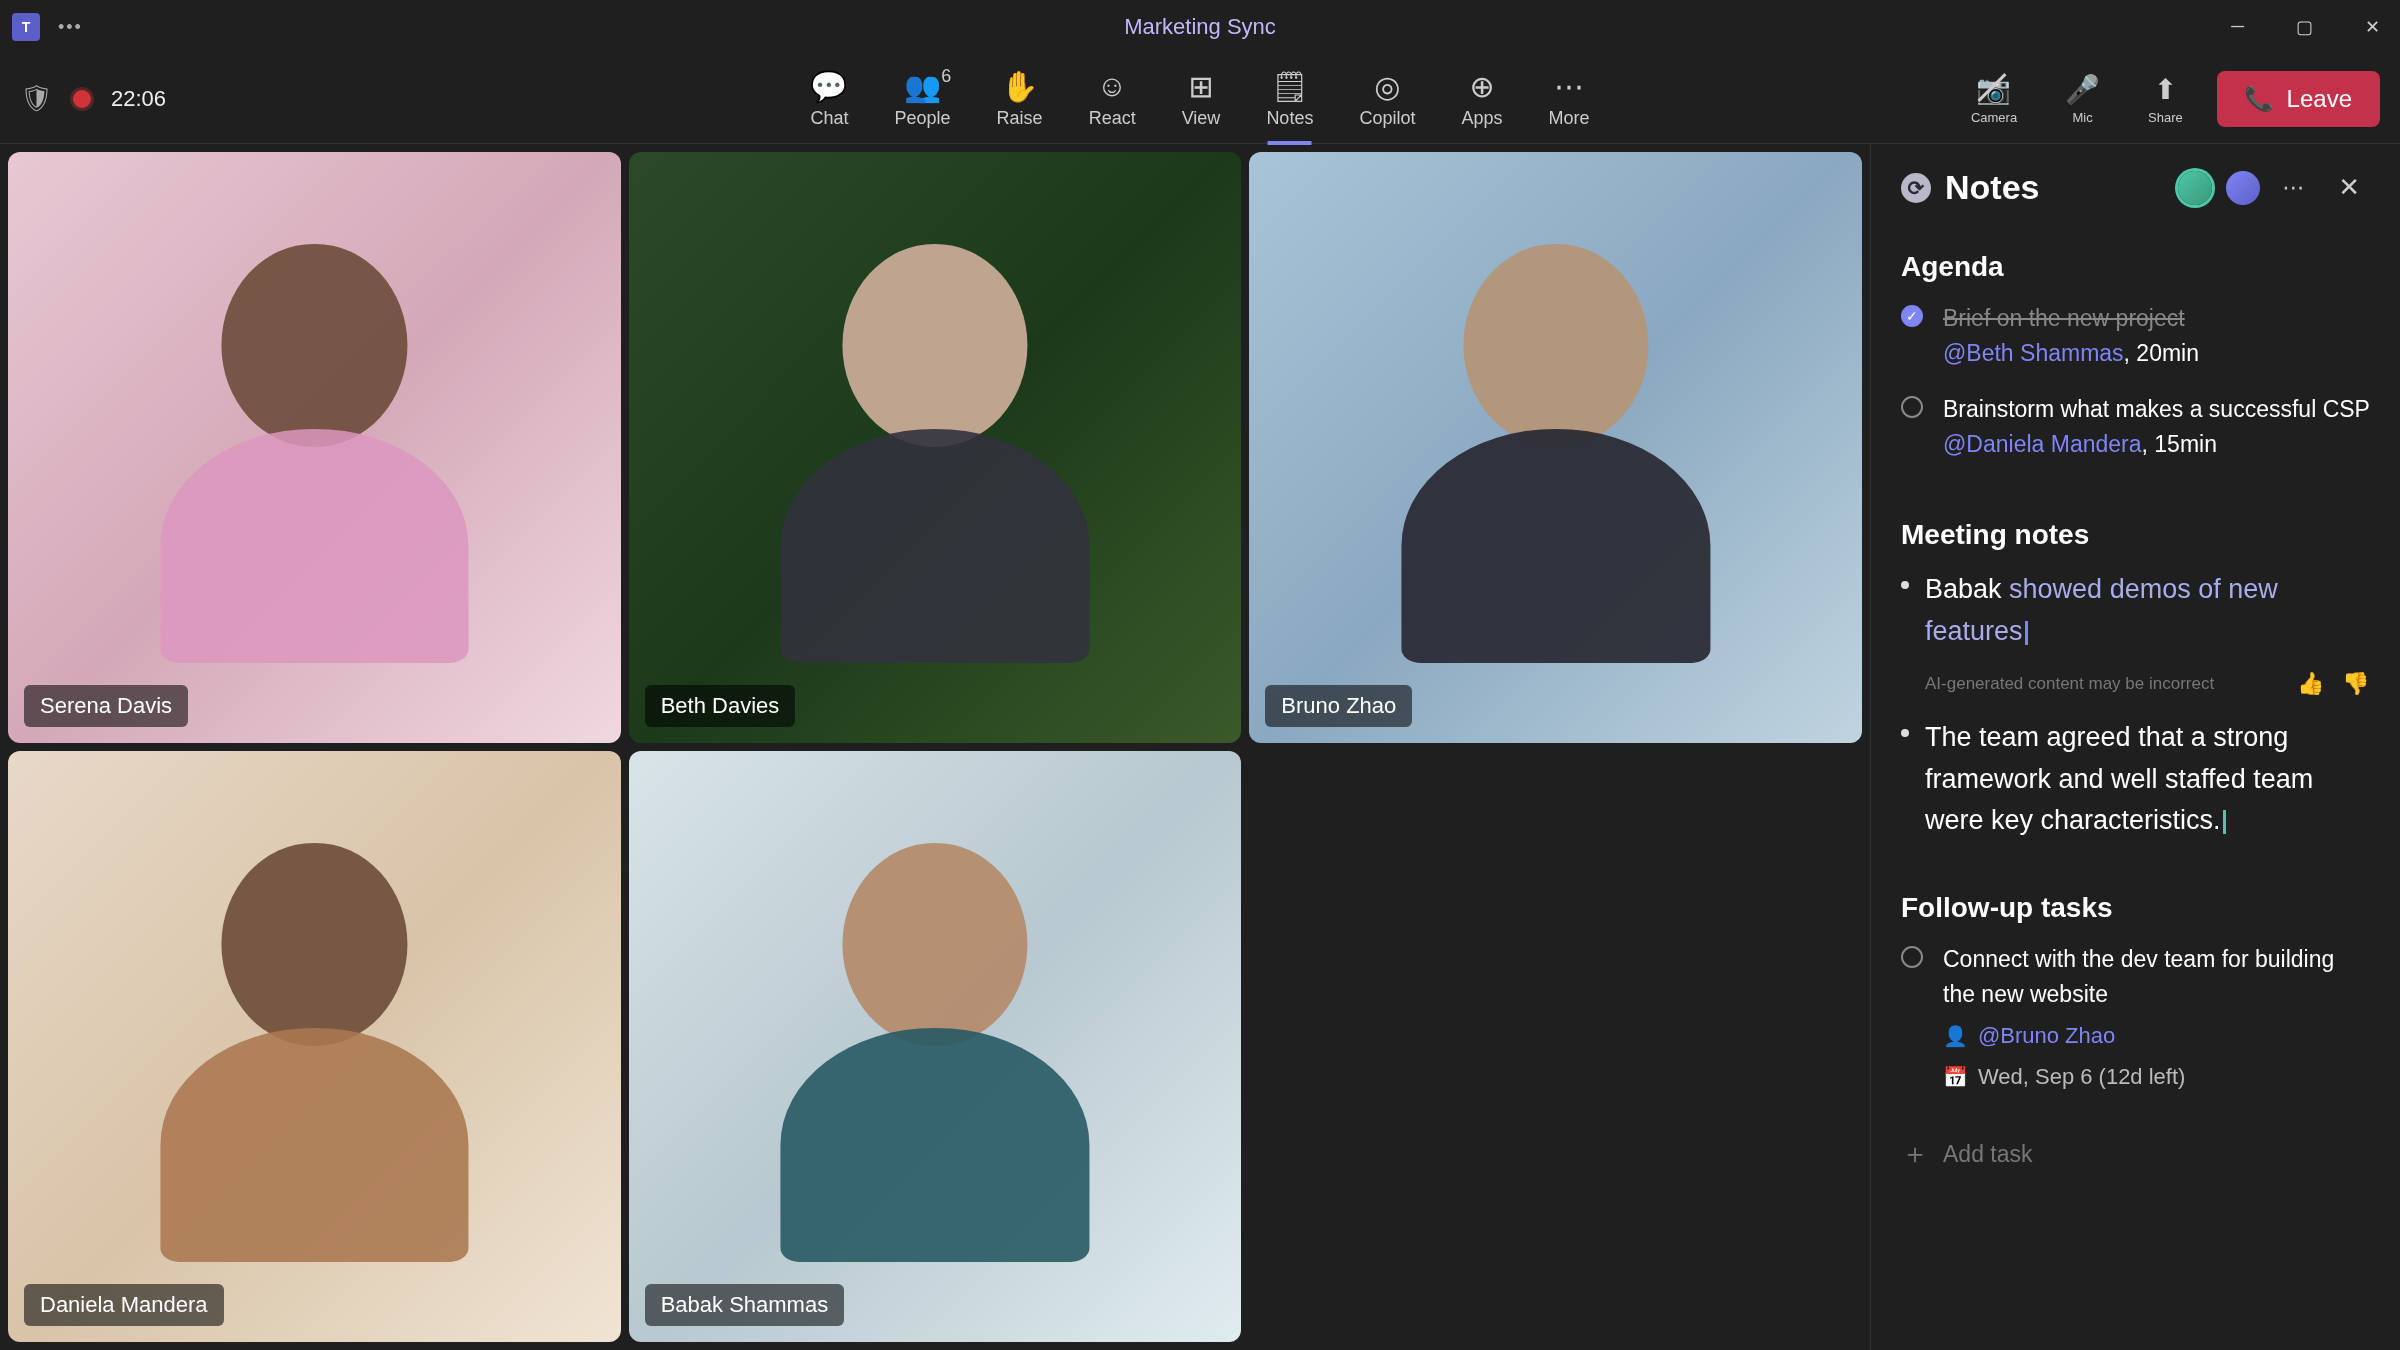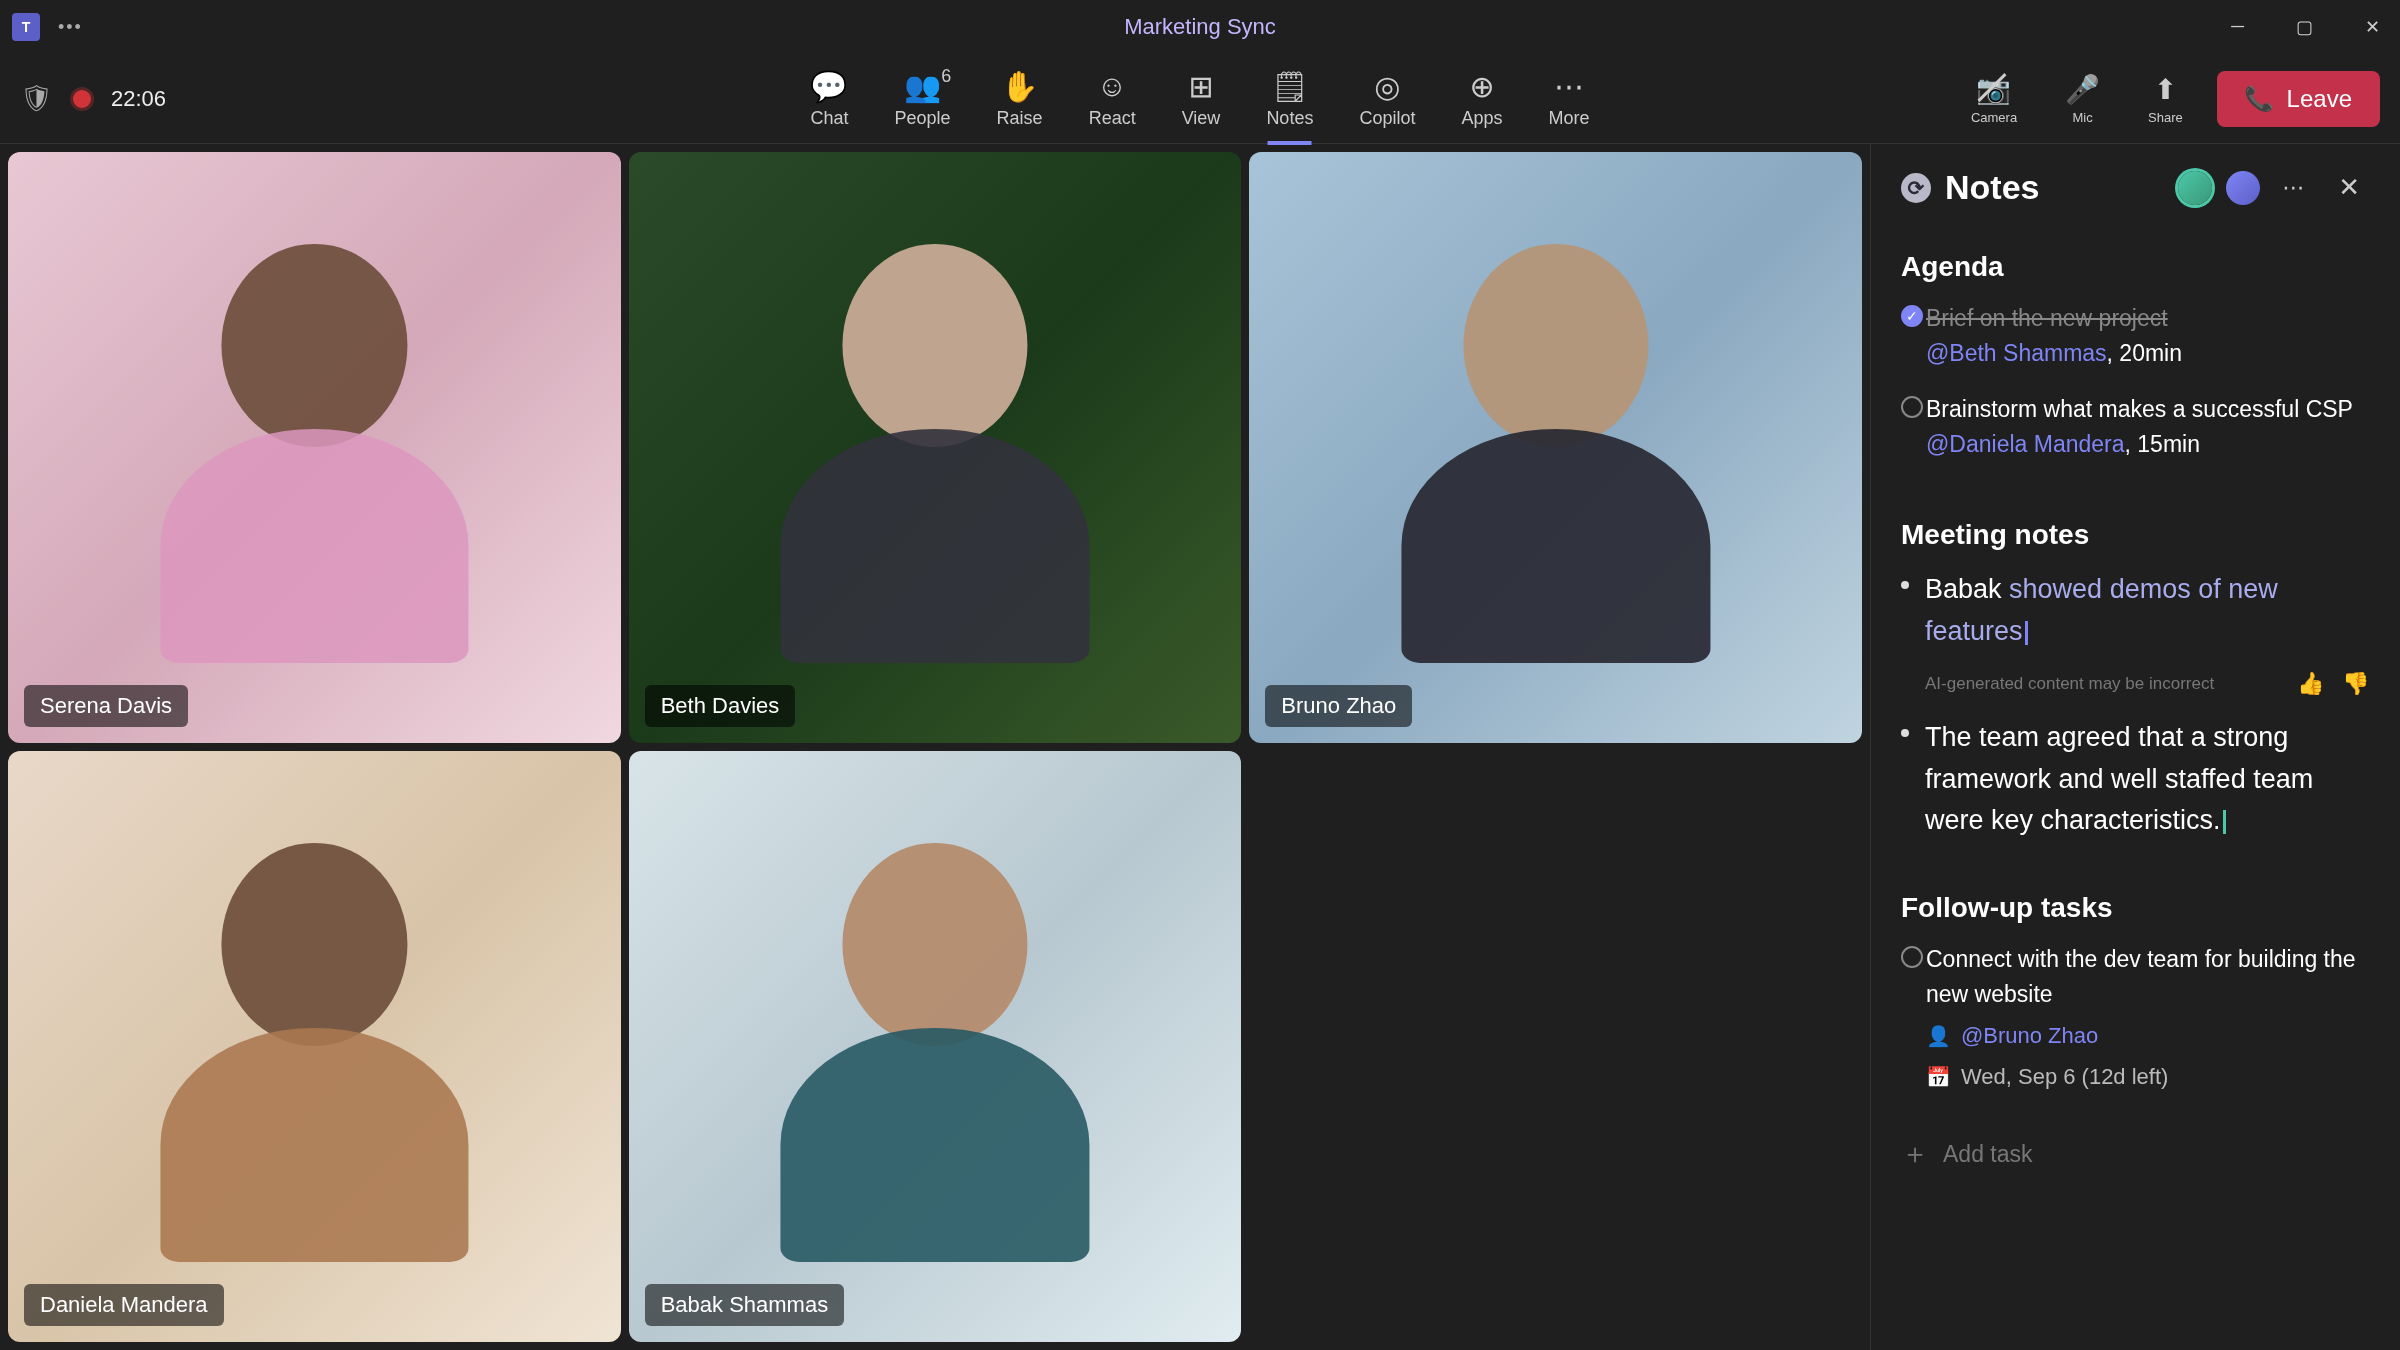--- a/index.html
+++ b/index.html
@@ -132,21 +132,21 @@
   .circ-ico {
     width: 34px; height: 34px; border-radius: 50%; display:flex;align-items:center;justify-content:center;
     font-size: 20px; cursor: pointer;
   }
   .circ-ico.pres { background: linear-gradient(135deg,#4cc8a8,#3a9878); box-shadow:0 0 0 3px #4cc8a8;}
   .circ-ico.ai { background: linear-gradient(135deg,#7f85f5,#5b5fc7); }
   .hdr-more { color: #ccc; font-size: 22px; letter-spacing: 2px; cursor: pointer; padding: 4px 8px;}
   .hdr-close { color: #ccc; font-size: 26px; cursor: pointer; padding: 4px 10px;}
   .section-title { font-size: 28px; font-weight: 600; margin-bottom: 18px; margin-top: 8px; }
   .agenda-item, .task-item {
-    display: flex; gap: 3px; margin-bottom: 22px; font-size: 23px; line-height: 1.5;
+    display: flex; gap: 20px; margin-bottom: 22px; font-size: 23px; line-height: 1.5;
   }
   .check { width: 22px; height: 22px; border-radius: 50%; border: 2px solid #888; flex-shrink: 0; margin-top: 4px; cursor:pointer;}
   .check.done { background: #7f85f5; border-color: #7f85f5; position: relative;}
   .check.done::after { content:"✓"; color:#fff; font-size:14px; position:absolute; top:-1px; left:3px;}
   .ag-text .title { }
   .ag-text .title.done { text-decoration: line-through; color: #888; }
   .mention { color: #7f85f5; cursor: pointer; }
   .bullet-item { display: flex; gap: 16px; font-size: 27px; line-height: 1.55; margin-bottom: 14px; }
   .bullet-dot { width: 8px; height: 8px; background: #ddd; border-radius: 50%; flex-shrink: 0; margin-top: 12px; }
   .ai-span { color: #a8acec; }

